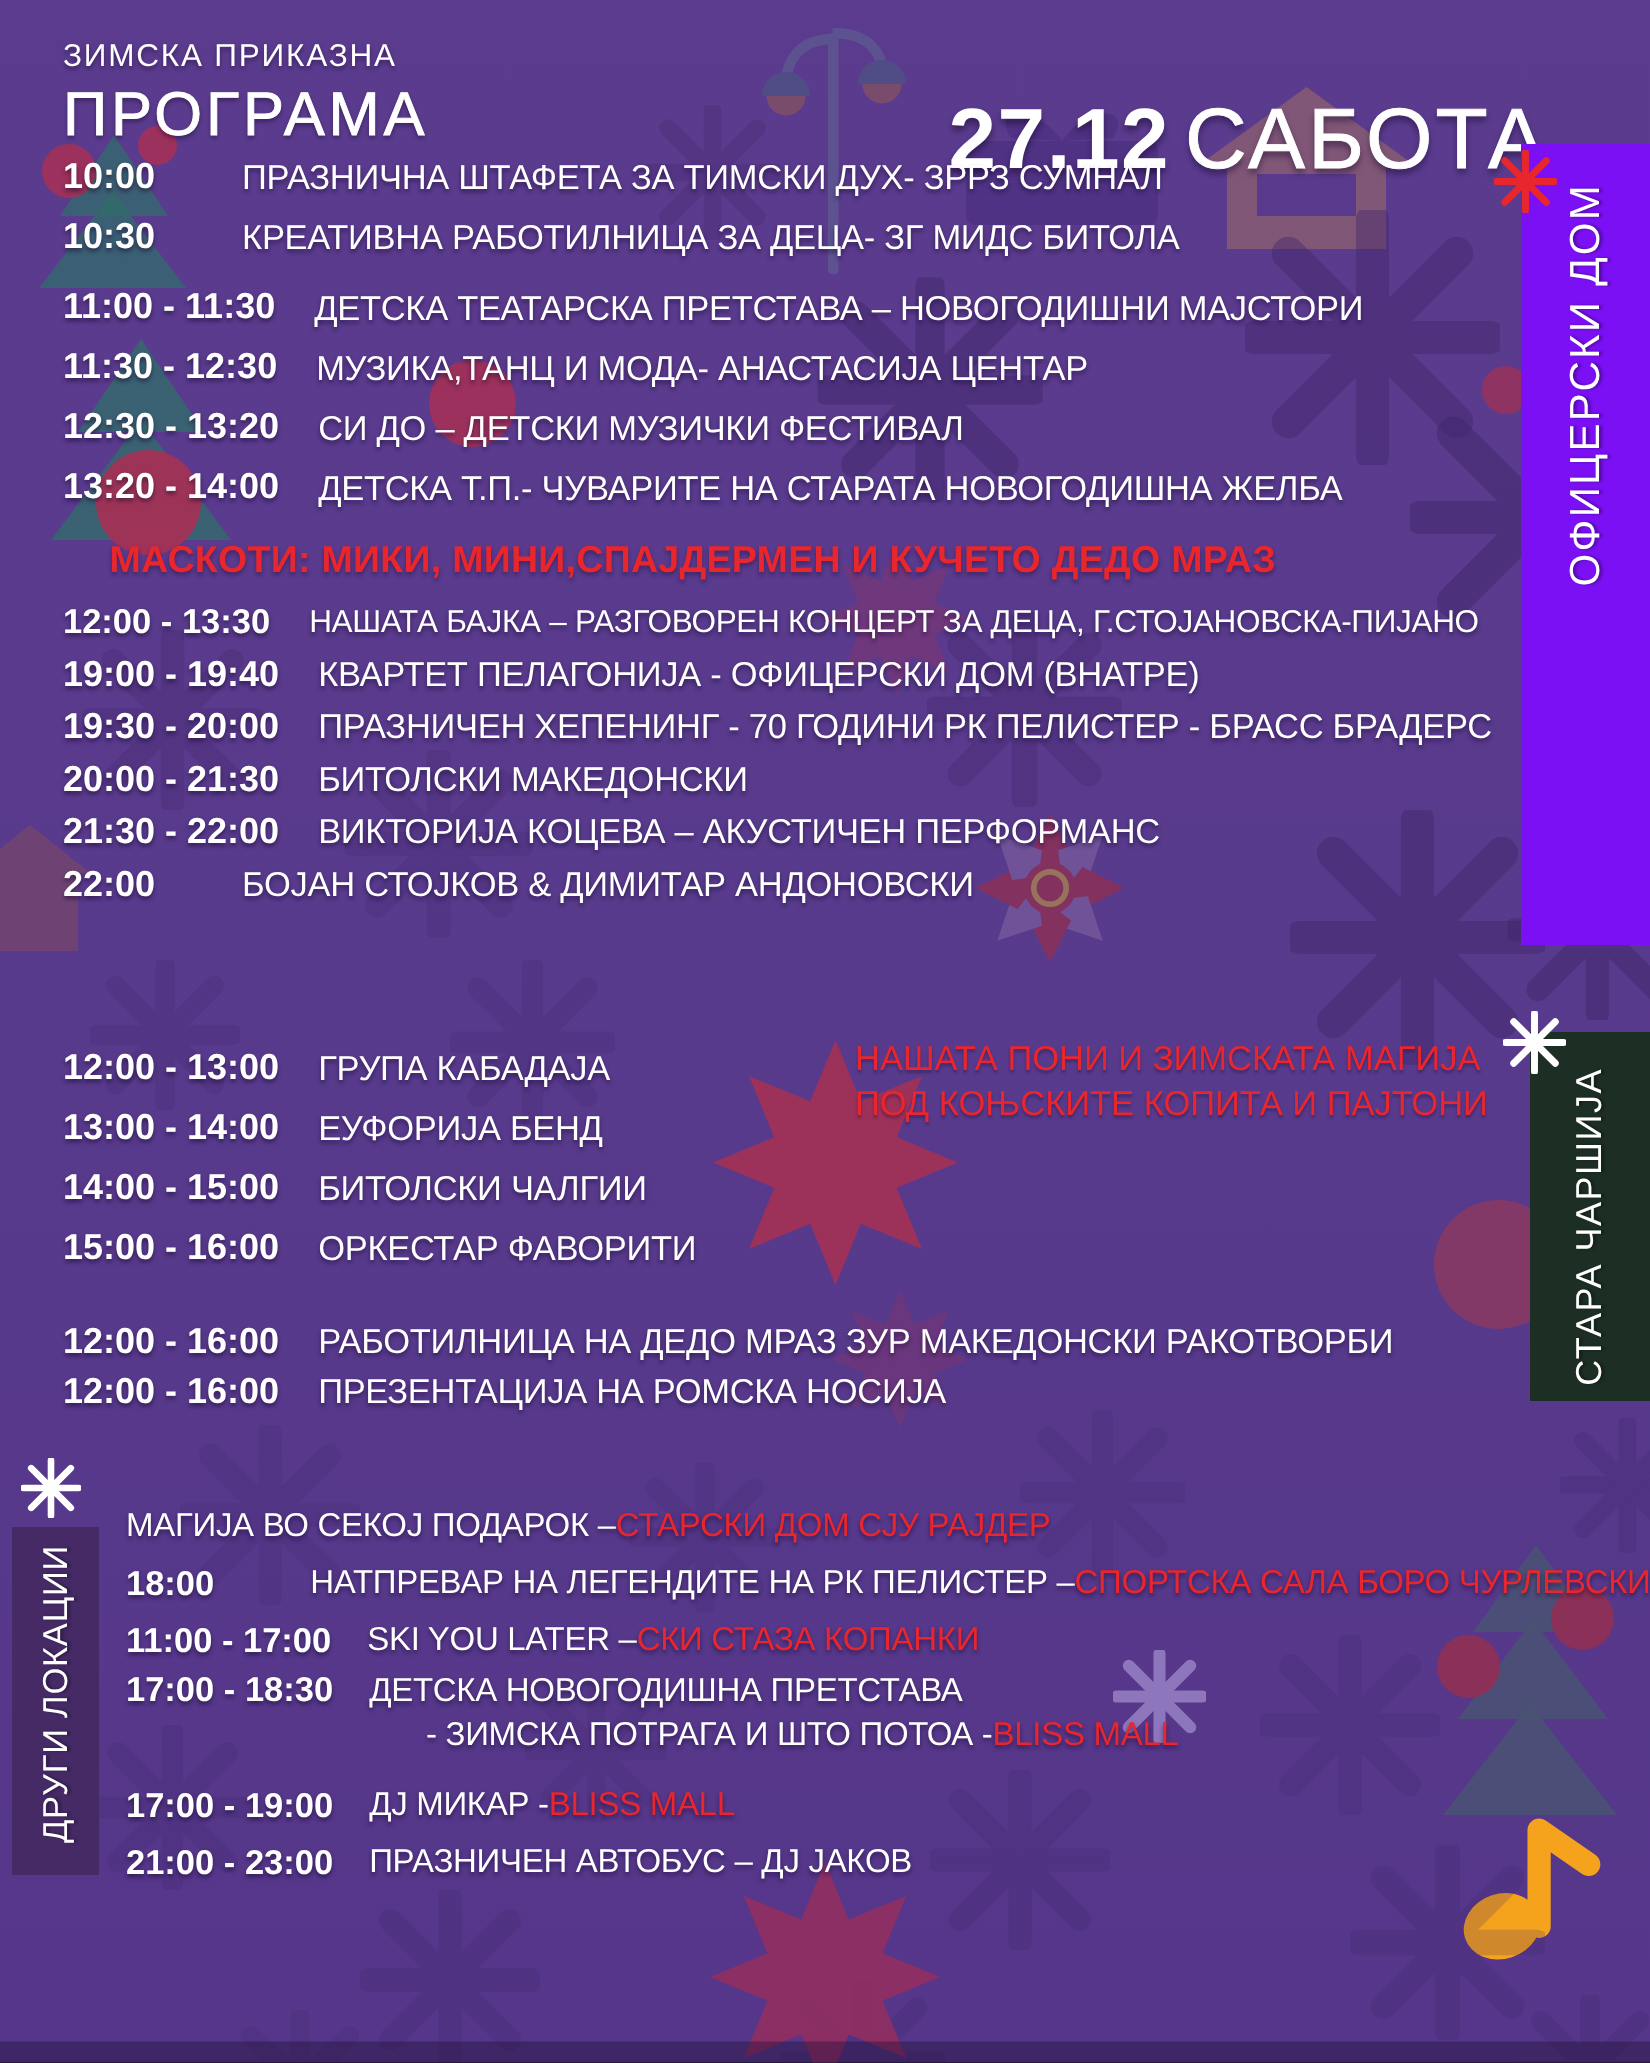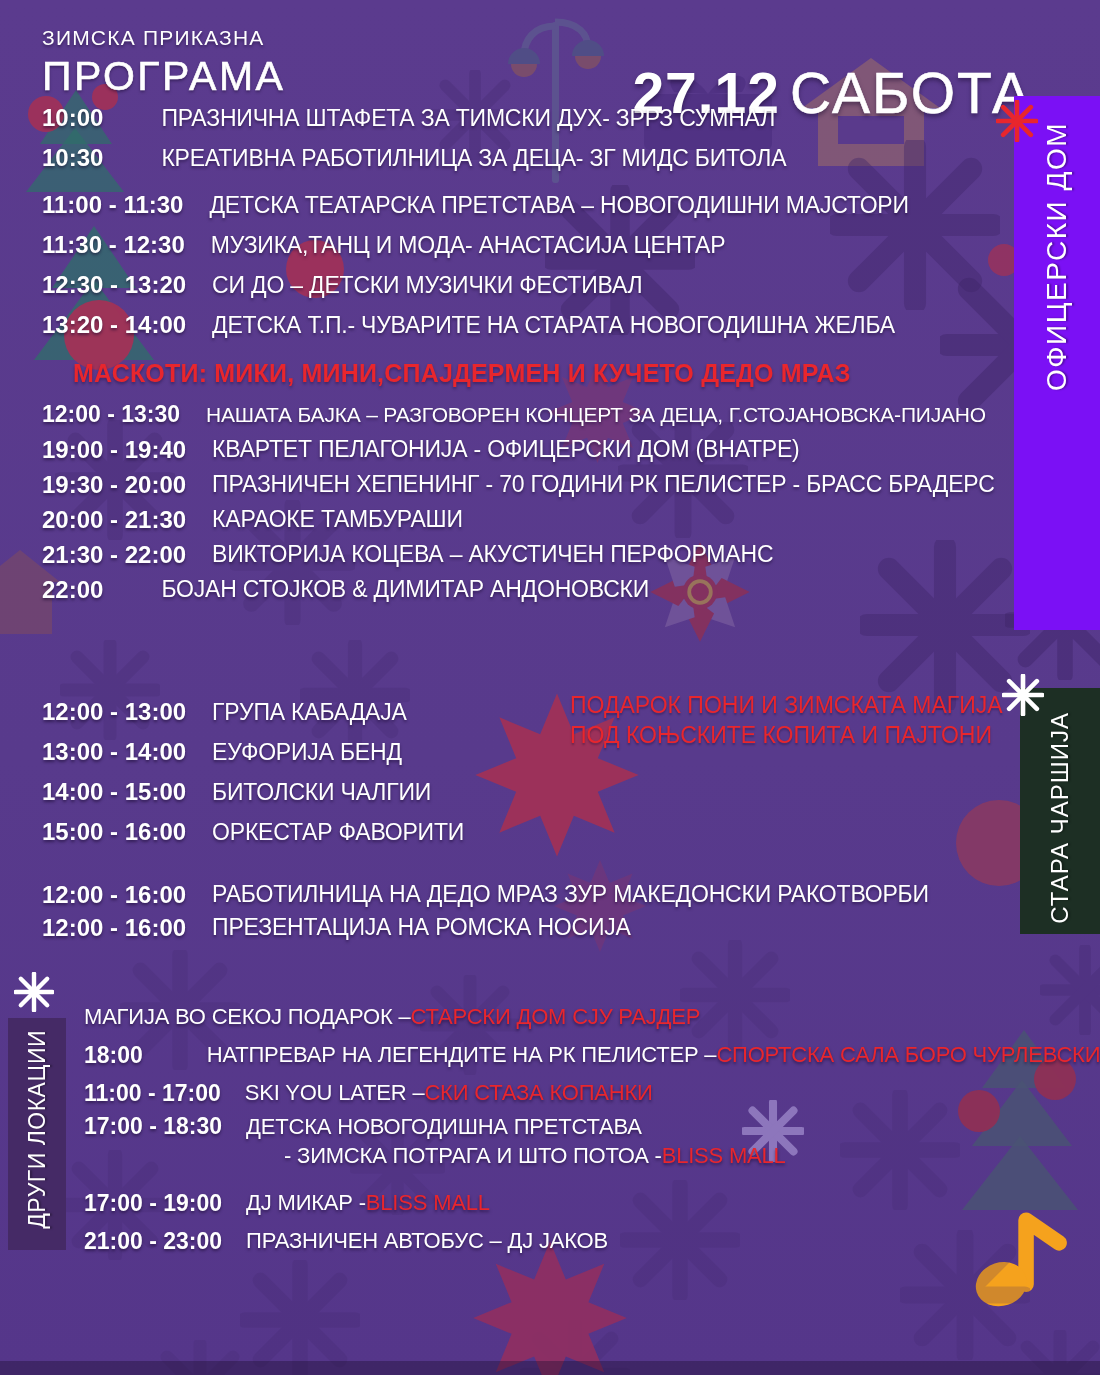--- a/index.html
+++ b/index.html
@@ -423,21 +423,21 @@
         <div class="row">
           <span class="time">19:00 - 19:40</span>
           <span class="title">КВАРТЕТ ПЕЛАГОНИЈА - ОФИЦЕРСКИ ДОМ (ВНАТРЕ)</span>
         </div>
         <div class="row">
           <span class="time">19:30 - 20:00</span>
           <span class="title">ПРАЗНИЧЕН ХЕПЕНИНГ - 70 ГОДИНИ РК ПЕЛИСТЕР - БРАСС БРАДЕРС</span>
         </div>
         <div class="row">
           <span class="time">20:00 - 21:30</span>
-          <span class="title">КАРАОКЕ ТАМБУРАШИ</span>
+          <span class="title">БИТОЛСКИ МАКЕДОНСКИ</span>
         </div>
         <div class="row">
           <span class="time">21:30 - 22:00</span>
           <span class="title">ВИКТОРИЈА КОЦЕВА – АКУСТИЧЕН ПЕРФОРМАНС</span>
         </div>
         <div class="row">
           <span class="time wide">22:00</span>
           <span class="title">БОЈАН СТОЈКОВ &amp; ДИМИТАР АНДОНОВСКИ</span>
         </div>
       </div>
@@ -465,21 +465,21 @@
           <span class="time">12:00 - 16:00</span>
           <span class="title">РАБОТИЛНИЦА НА ДЕДО МРАЗ ЗУР МАКЕДОНСКИ РАКОТВОРБИ</span>
         </div>
         <div class="row">
           <span class="time">12:00 - 16:00</span>
           <span class="title">ПРЕЗЕНТАЦИЈА НА РОМСКА НОСИЈА</span>
         </div>
       </div>
     </div>
     <div class="ponynote">
-      <div>ПОДАРОК ПОНИ И ЗИМСКАТА МАГИЈА</div>
+      <div>НАШАТА ПОНИ И ЗИМСКАТА МАГИЈА</div>
       <div>ПОД КОЊСКИТЕ КОПИТА И ПАЈТОНИ</div>
     </div>
 
     <div class="rows s3">
       <div class="row">
         <span class="title">МАГИЈА ВО СЕКОЈ ПОДАРОК – </span>
         <span class="red">СТАРСКИ ДОМ СЈУ РАЈДЕР</span>
       </div>
       <div class="row">
         <span class="time xwide">18:00</span>

